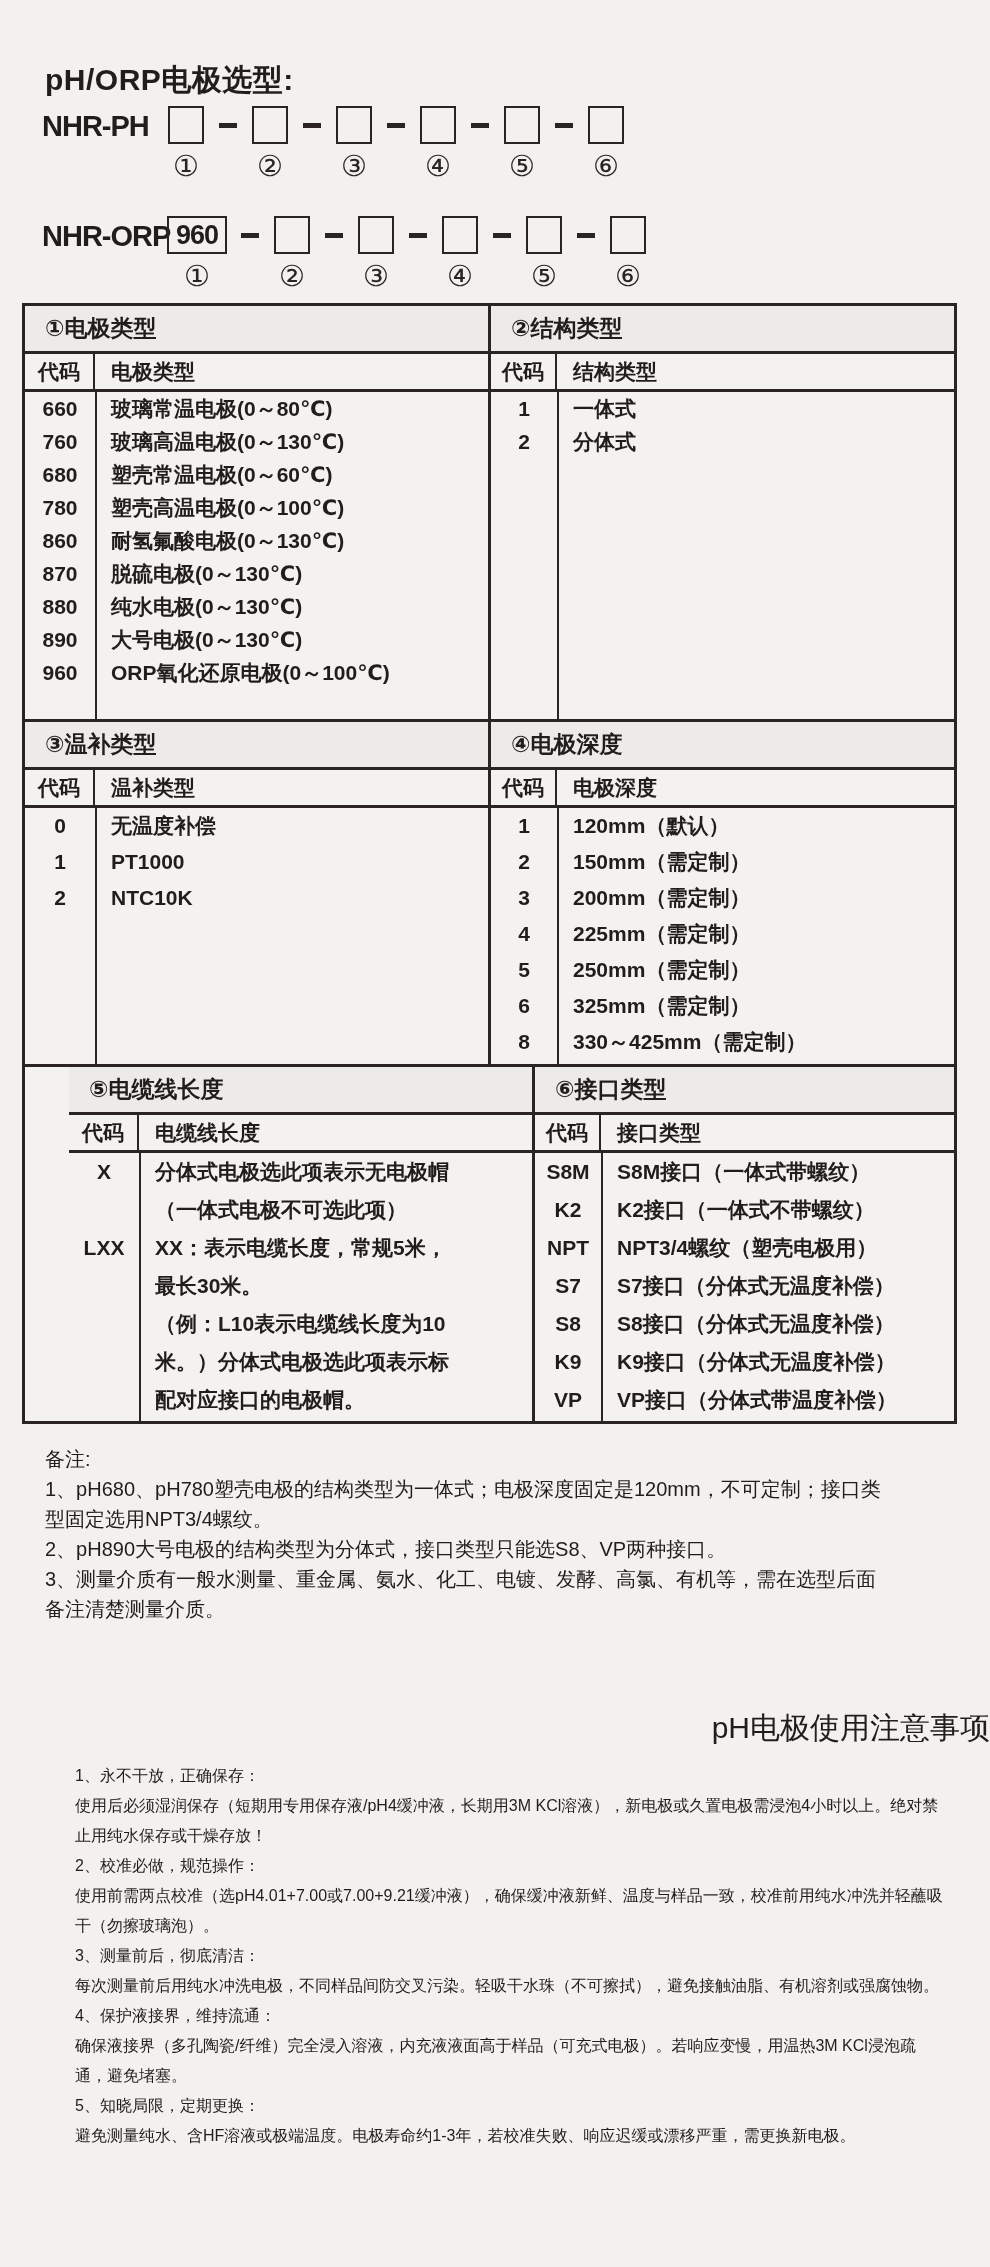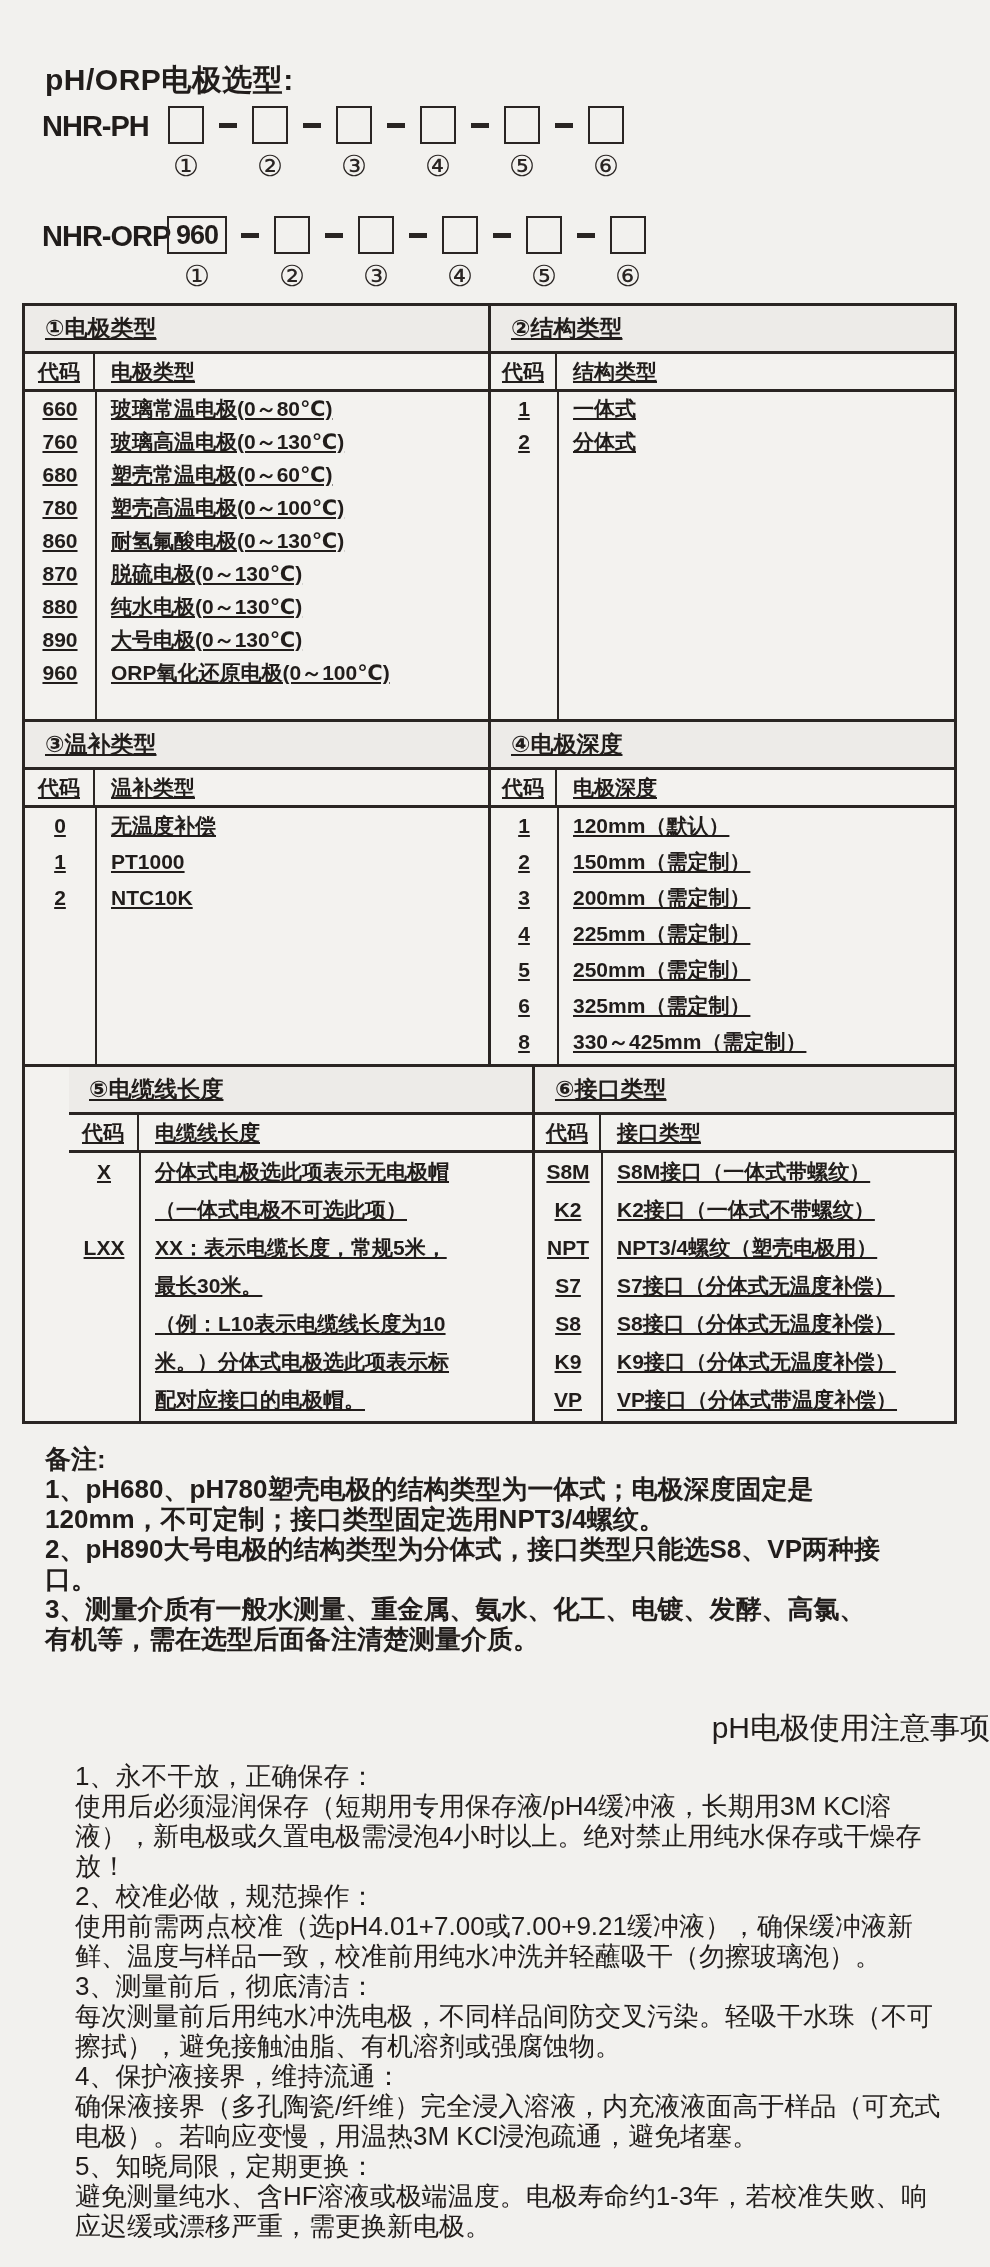--- a/index.html
+++ b/index.html
@@ -36,21 +36,21 @@
   .unit.wide .mbox{ width:60px; }
   .dashcol{ width:44px; display:flex; justify-content:center; }
   .dash{ width:18px; height:5px; background:#2a2523; margin-top:17px; }
   .circ{
     margin-top:7px; font-size:29px; line-height:31px; font-weight:400;
     color:#2a2523; font-family:"DejaVu Sans",sans-serif;
   }
   
   .sel-table{
     position:absolute; left:22px; top:303px; width:935px;
-    border:3px solid #2a2523; background:#f3f2ef;text-decoration:underline;
+    border:3px solid #2a2523; background:#f3f2ef;
   }
   .tsection{ display:flex; align-items:stretch; }
   .tsection{ border-bottom:3px solid #2a2523; }
   .tsection:last-child{ border-bottom:none;padding-left:44px; }
   .half{ display:flex; flex-direction:column; }
   .half.l{ width:466px; border-right:3px solid #2a2523; }
   .half.r{ flex:1; }
   .sec-title{
     height:48px; line-height:45px; padding-left:20px;
     font-size:23px; font-weight:700;
@@ -78,30 +78,30 @@
   .s2 .sec-body{ min-height:256px; }
   .s2 .trow{ height:36px; }
   .s3 .sec-body{ min-height:268px; }
   .s3 .trow{ height:38px; }
   .s3 .trow.multi{ height:auto; align-items:flex-start; }
   .s3 .trow.multi .code{ line-height:38px; }
   .s3 .trow.multi .desc div{ line-height:38px; white-space:nowrap; }
   
   .notes{
     position:absolute; left:45px; top:1444px; width:845px;
-    font-size:26px; font-weight:700; line-height:30px;
+    font-size:20px; font-weight:400; line-height:30px;
   }
   
   .usage-title{
     position:absolute; left:0; top:1708px; width:990px;
     text-align:right; font-size:30px; font-weight:400;
   }
   .usage{
     position:absolute; left:75px; top:1761px; width:872px;
-    font-size:26px; font-weight:400; line-height:30px;
+    font-size:16px; font-weight:400; line-height:30px;
   }
 </style>
 </head>
 <body>
 
 <div class="page-title">pH/ORP电极选型:</div>
 
 <div class="model-row" id="row-ph">
   <div class="model-label">NHR-PH</div>
   <div class="units">

